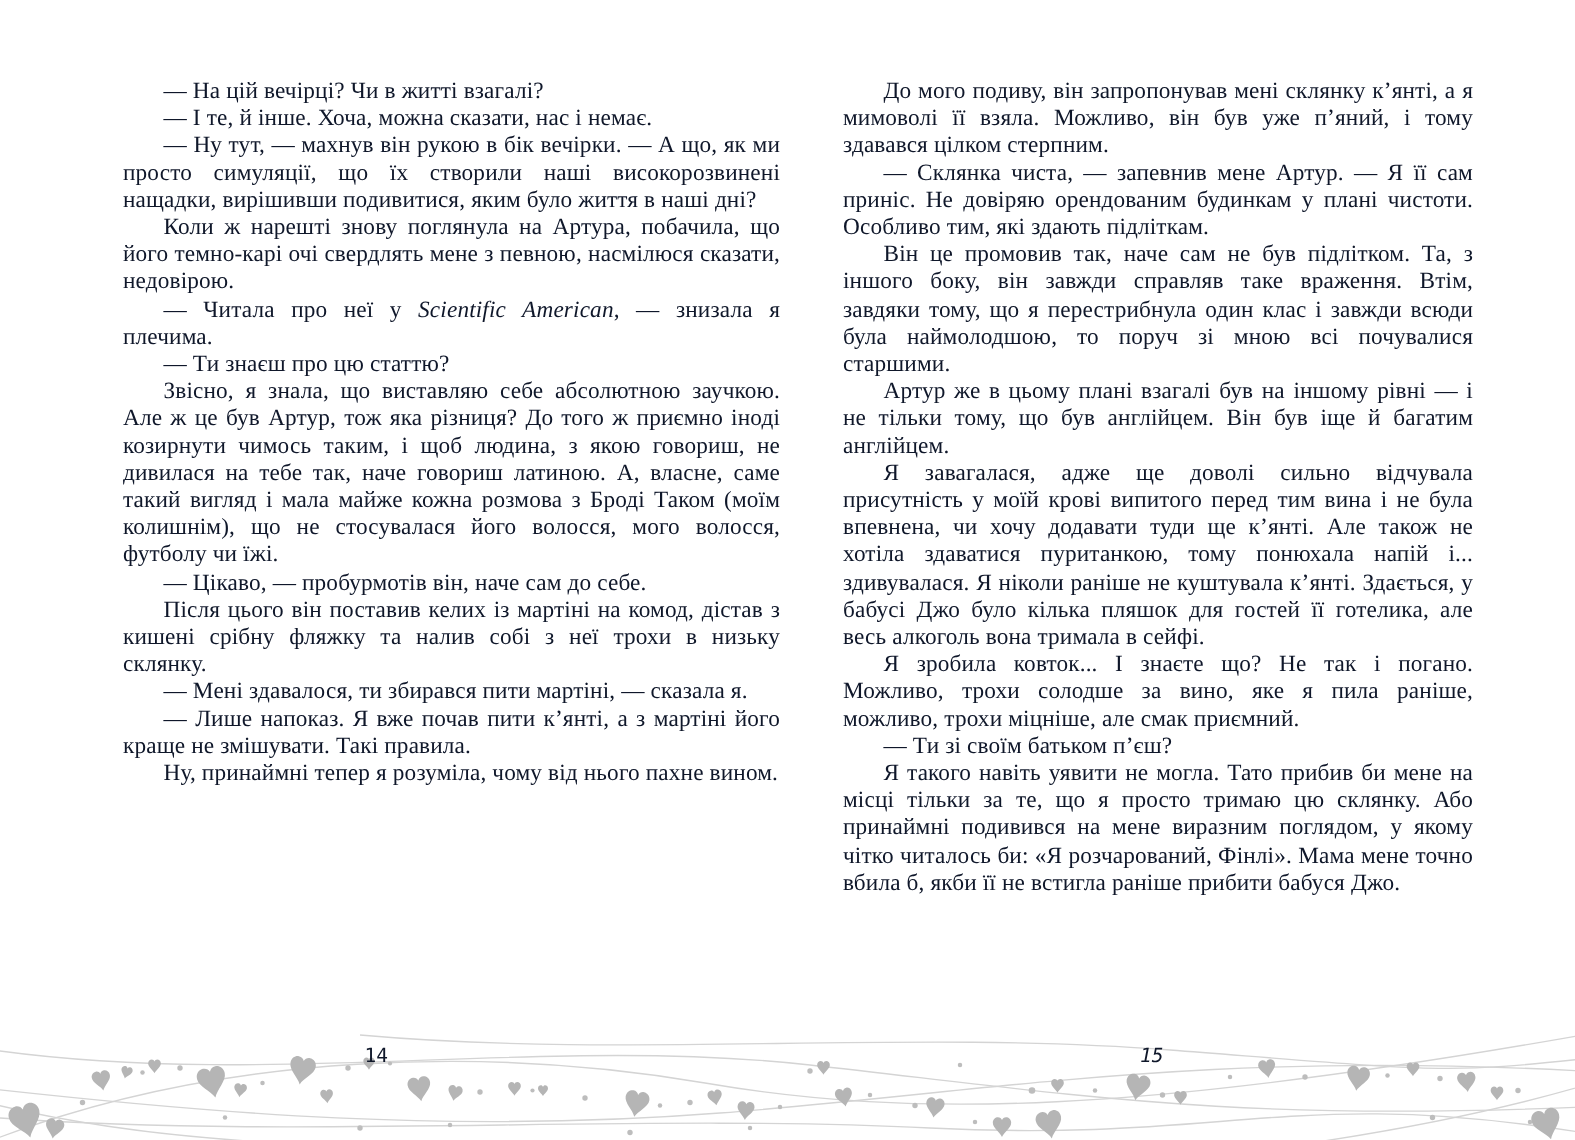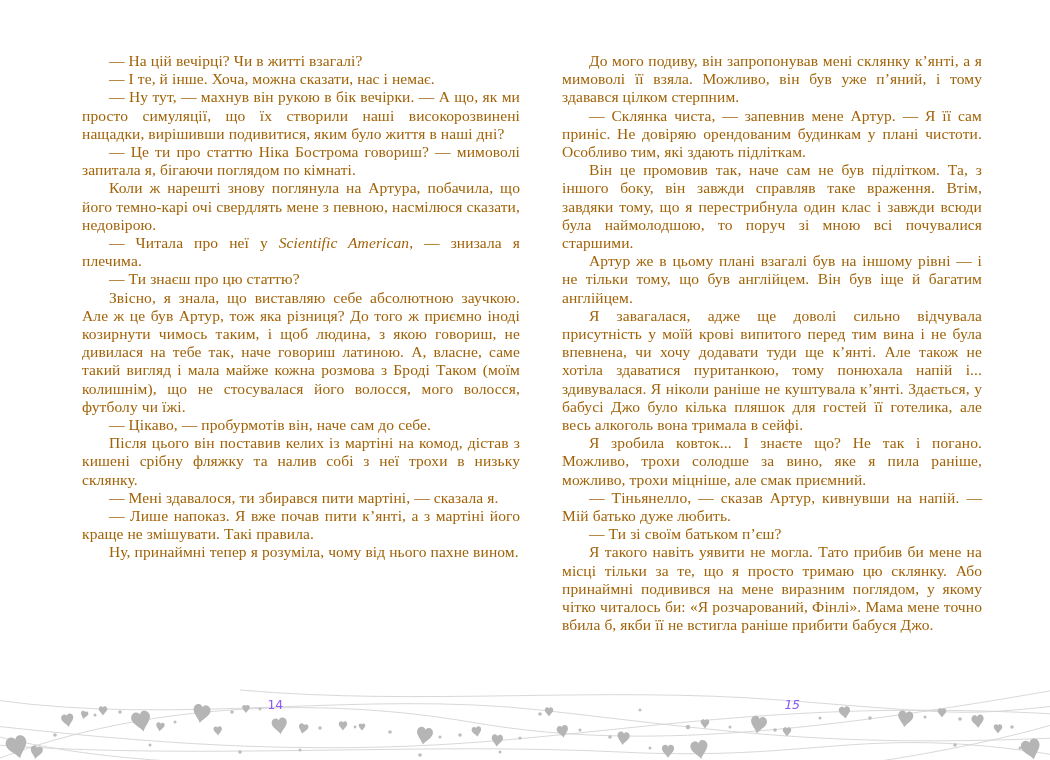--- a/index.html
+++ b/index.html
@@ -7,71 +7,69 @@
   body {
     width: 1050px; height: 760px;
     background: #ffffff;
     position: relative; overflow: hidden;
     font-family: "Liberation Serif", "DejaVu Serif", serif;
   }
   .page {
     position: absolute; top: 52px;
     text-align: justify;
     font-size: 15.5px; line-height: 18.2px;
-    color: #a16207;
+    color: #0f172a;
     letter-spacing: 0.1px;
     hyphens: auto;
   }
   .page p { margin: 0; text-indent: 27px; }
   .page em { font-style: italic; }
   .page-left  { left: 82px;  width: 438px; }
   .page-right { left: 562px; width: 420px; }
   .pagenum {
     position: absolute; top: 697px; width: 40px;
-    text-align: right;
+    text-align: left;
     font-family: "DejaVu Sans Mono", monospace;
-    font-size: 13px; color: #8b5cf6;
+    font-size: 13px; color: #0f172a;
     z-index: 2;
   }
   .pagenum-left  { left: 243px; }
   .pagenum-right { left: 760px; font-style: italic; }
   .footer-art {
     position: absolute; left: 0; bottom: 0;
     width: 1050px; height: 76px; z-index: 1;
   }
 </style>
 </head>
 <body>
 
 <main>
 
   <section class="page page-left">
     <p>— На цій вечірці? Чи в житті взагалі?</p>
     <p>— І те, й інше. Хоча, можна сказати, нас і немає.</p>
     <p>— Ну тут, — махнув він рукою в бік вечірки. — А що, як ми просто симуляції, що їх створили наші високорозвинені нащадки, вирішивши подивитися, яким було життя в наші дні?</p>
-    <p>— Це ти про статтю Ніка Бострома говориш? — мимоволі запитала я, бігаючи поглядом по кімнаті.</p>
     <p>Коли ж нарешті знову поглянула на Артура, побачила, що його темно-карі очі свердлять мене з певною, насмілюся сказати, недовірою.</p>
     <p><span>— Читала про неї у </span><em>Scientific American</em><span>, — знизала я плечима.</span></p>
     <p>— Ти знаєш про цю статтю?</p>
     <p>Звісно, я знала, що виставляю себе абсолютною заучкою. Але ж це був Артур, тож яка різниця? До того ж приємно іноді козирнути чимось таким, і щоб людина, з якою говориш, не дивилася на тебе так, наче говориш латиною. А, власне, саме такий вигляд і мала майже кожна розмова з Броді Таком (моїм колишнім), що не стосувалася його волосся, мого волосся, футболу чи їжі.</p>
     <p>— Цікаво, — пробурмотів він, наче сам до себе.</p>
     <p>Після цього він поставив келих із мартіні на комод, дістав з кишені срібну фляжку та налив собі з неї трохи в низьку склянку.</p>
     <p>— Мені здавалося, ти збирався пити мартіні, — сказала я.</p>
     <p>— Лише напоказ. Я вже почав пити к’янті, а з мартіні його краще не змішувати. Такі правила.</p>
     <p>Ну, принаймні тепер я розуміла, чому від нього пахне вином.</p>
   </section>
 
   <section class="page page-right">
     <p>До мого подиву, він запропонував мені склянку к’янті, а я мимоволі її взяла. Можливо, він був уже п’яний, і тому здавався цілком стерпним.</p>
     <p>— Склянка чиста, — запевнив мене Артур. — Я її сам приніс. Не довіряю орендованим будинкам у плані чистоти. Особливо тим, які здають підліткам.</p>
     <p>Він це промовив так, наче сам не був підлітком. Та, з іншого боку, він завжди справляв таке враження. Втім, завдяки тому, що я перестрибнула один клас і завжди всюди була наймолодшою, то поруч зі мною всі почувалися старшими.</p>
     <p>Артур же в цьому плані взагалі був на іншому рівні — і не тільки тому, що був англійцем. Він був іще й багатим англійцем.</p>
     <p>Я завагалася, адже ще доволі сильно відчувала присутність у моїй крові випитого перед тим вина і не була впевнена, чи хочу додавати туди ще к’янті. Але також не хотіла здаватися пуританкою, тому понюхала напій і... здивувалася. Я ніколи раніше не куштувала к’янті. Здається, у бабусі Джо було кілька пляшок для гостей її готелика, але весь алкоголь вона тримала в сейфі.</p>
     <p>Я зробила ковток... І знаєте що? Не так і погано. Можливо, трохи солодше за вино, яке я пила раніше, можливо, трохи міцніше, але смак приємний.</p>
-    <p>— Тіньянелло, — сказав Артур, кивнувши на напій. — Мій батько дуже любить.</p>
     <p>— Ти зі своїм батьком п’єш?</p>
     <p>Я такого навіть уявити не могла. Тато прибив би мене на місці тільки за те, що я просто тримаю цю склянку. Або принаймні подивився на мене виразним поглядом, у якому чітко читалось би: «Я розчарований, Фінлі». Мама мене точно вбила б, якби її не встигла раніше прибити бабуся Джо.</p>
   </section>
 
   <div class="pagenum pagenum-left">14</div>
   <div class="pagenum pagenum-right">15</div>
 
   <svg class="footer-art" viewBox="0 0 1050 76" xmlns="http://www.w3.org/2000/svg" aria-hidden="true">
     <defs>
       <path id="hh" d="M0,7.4 C-2,2.8 -9,-1.4 -9,-6.5 C-9,-10.1 -6.4,-12 -4,-12 C-2,-12 -0.6,-10.8 0,-9.2 C0.6,-10.8 2,-12 4,-12 C6.4,-12 9,-10.1 9,-6.5 C9,-1.4 2,2.8 0,7.4 Z"></path>

